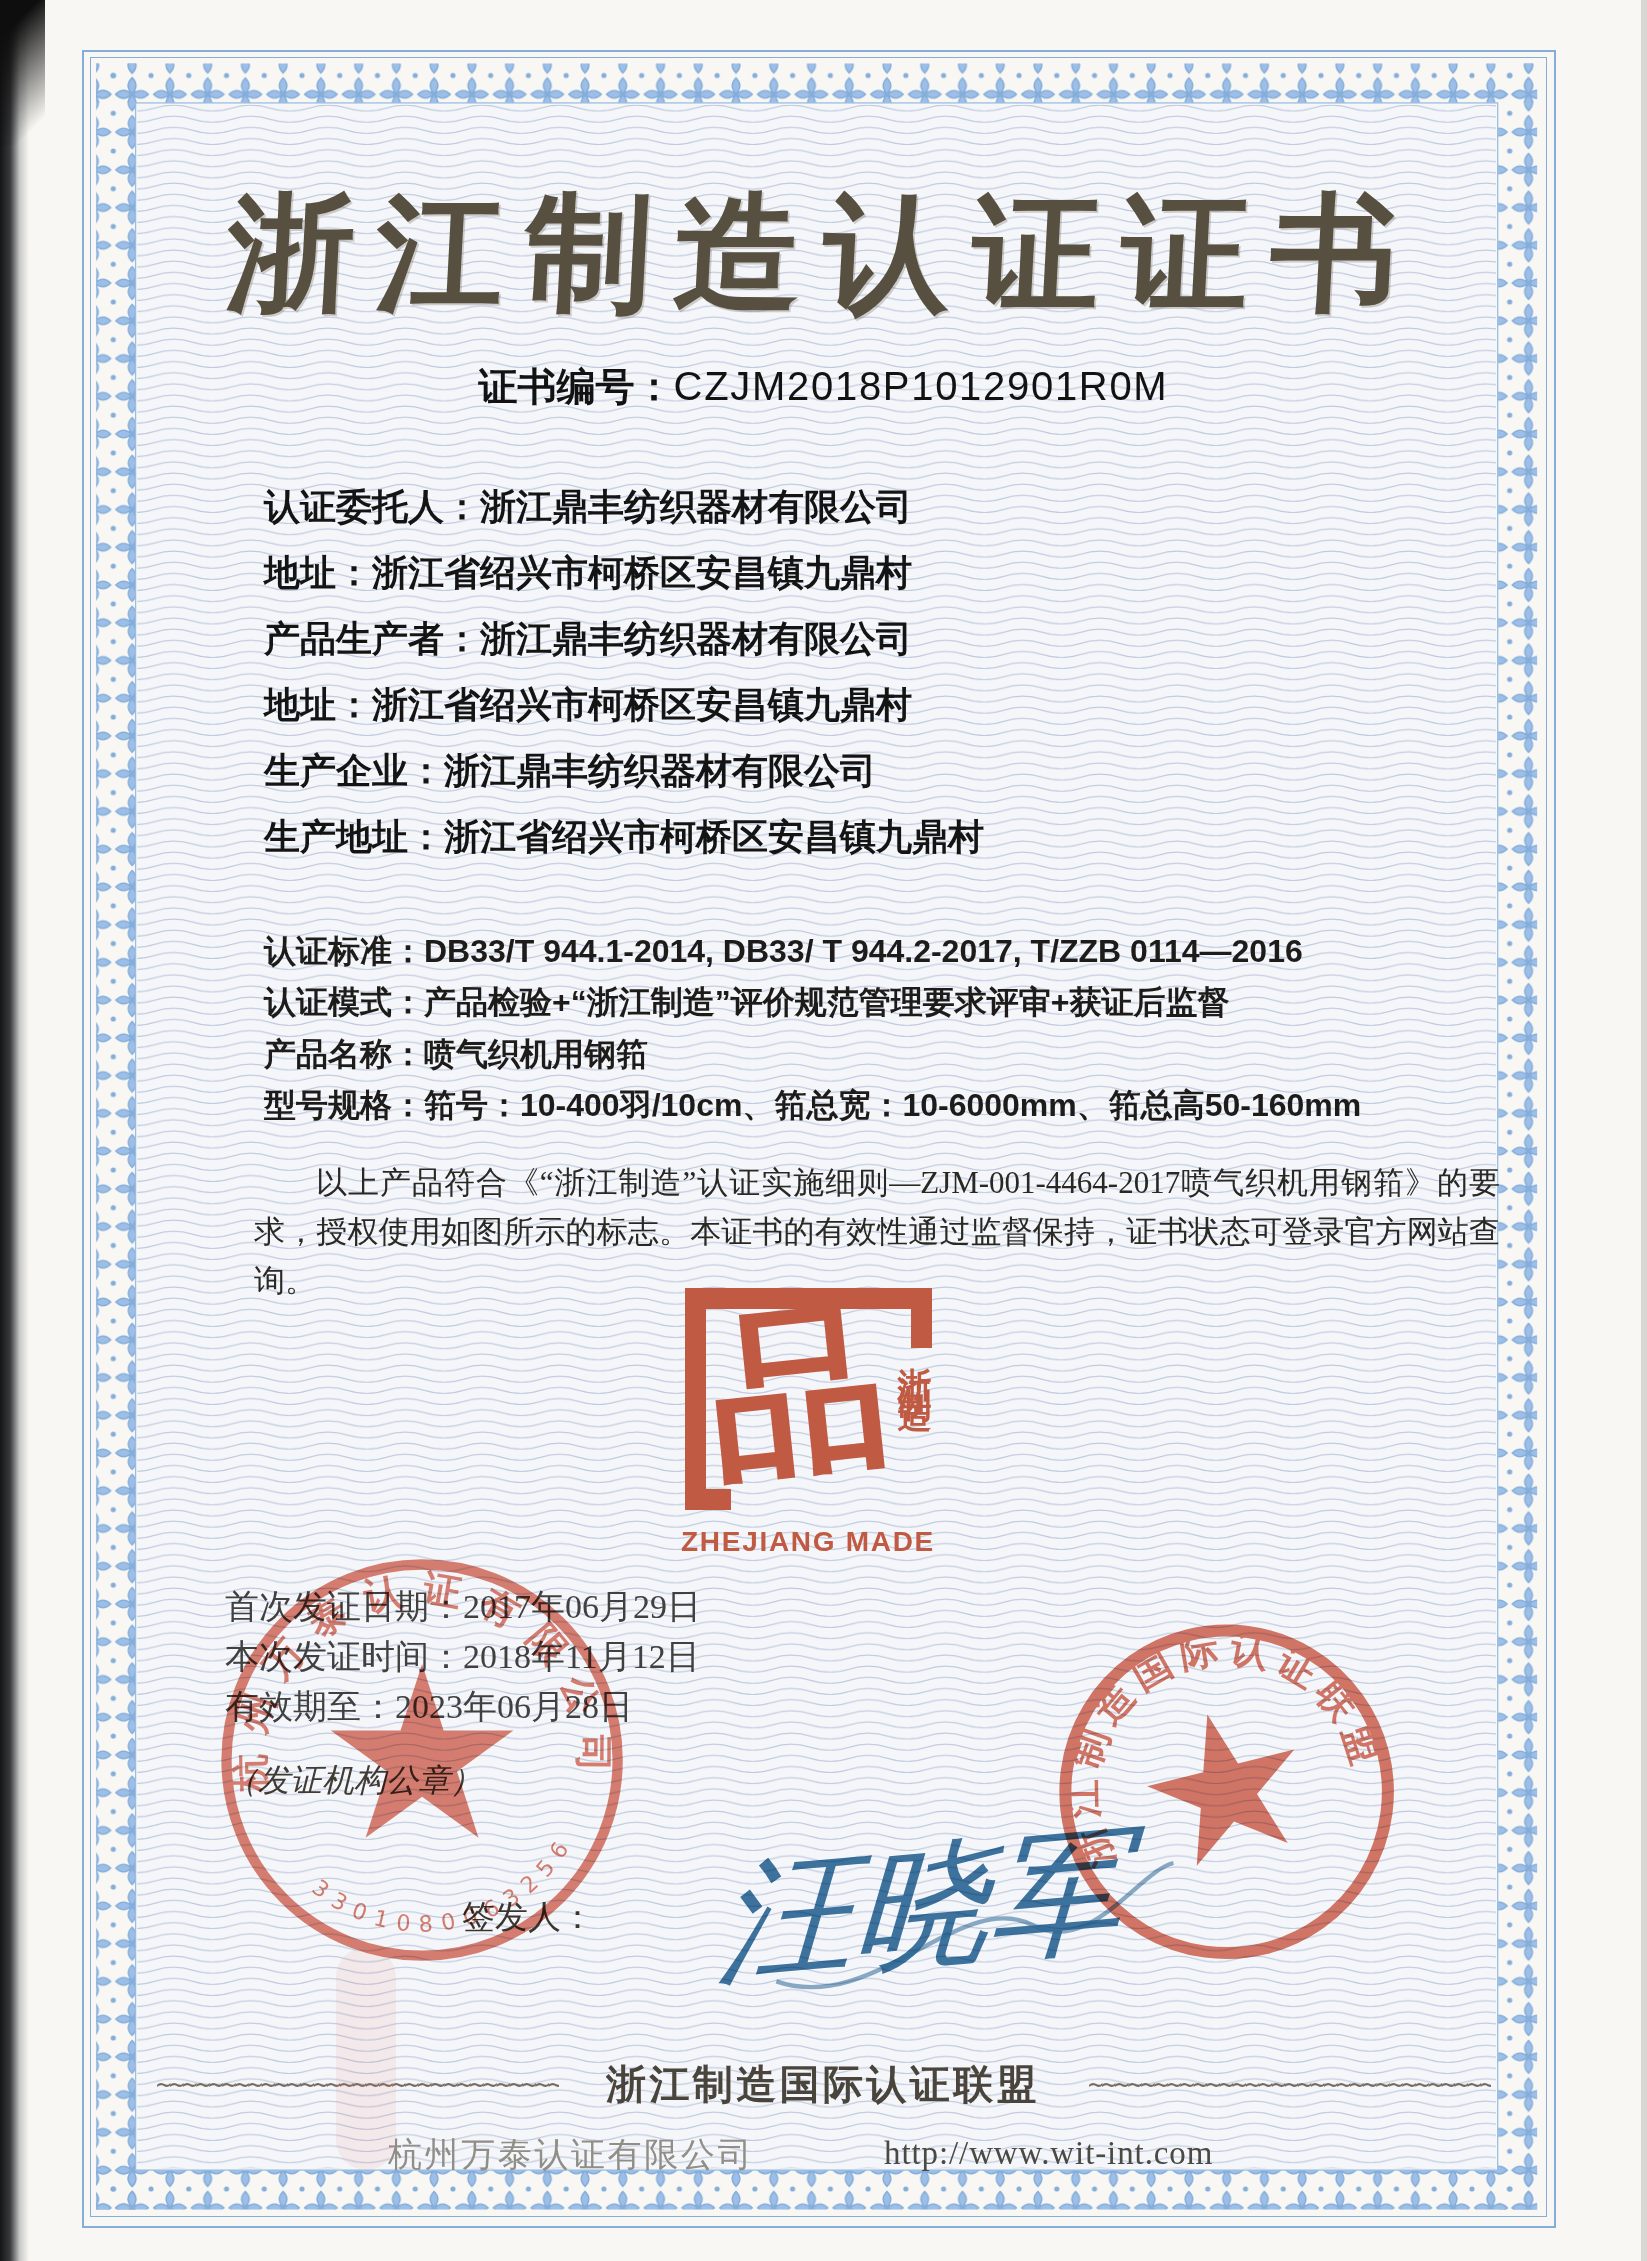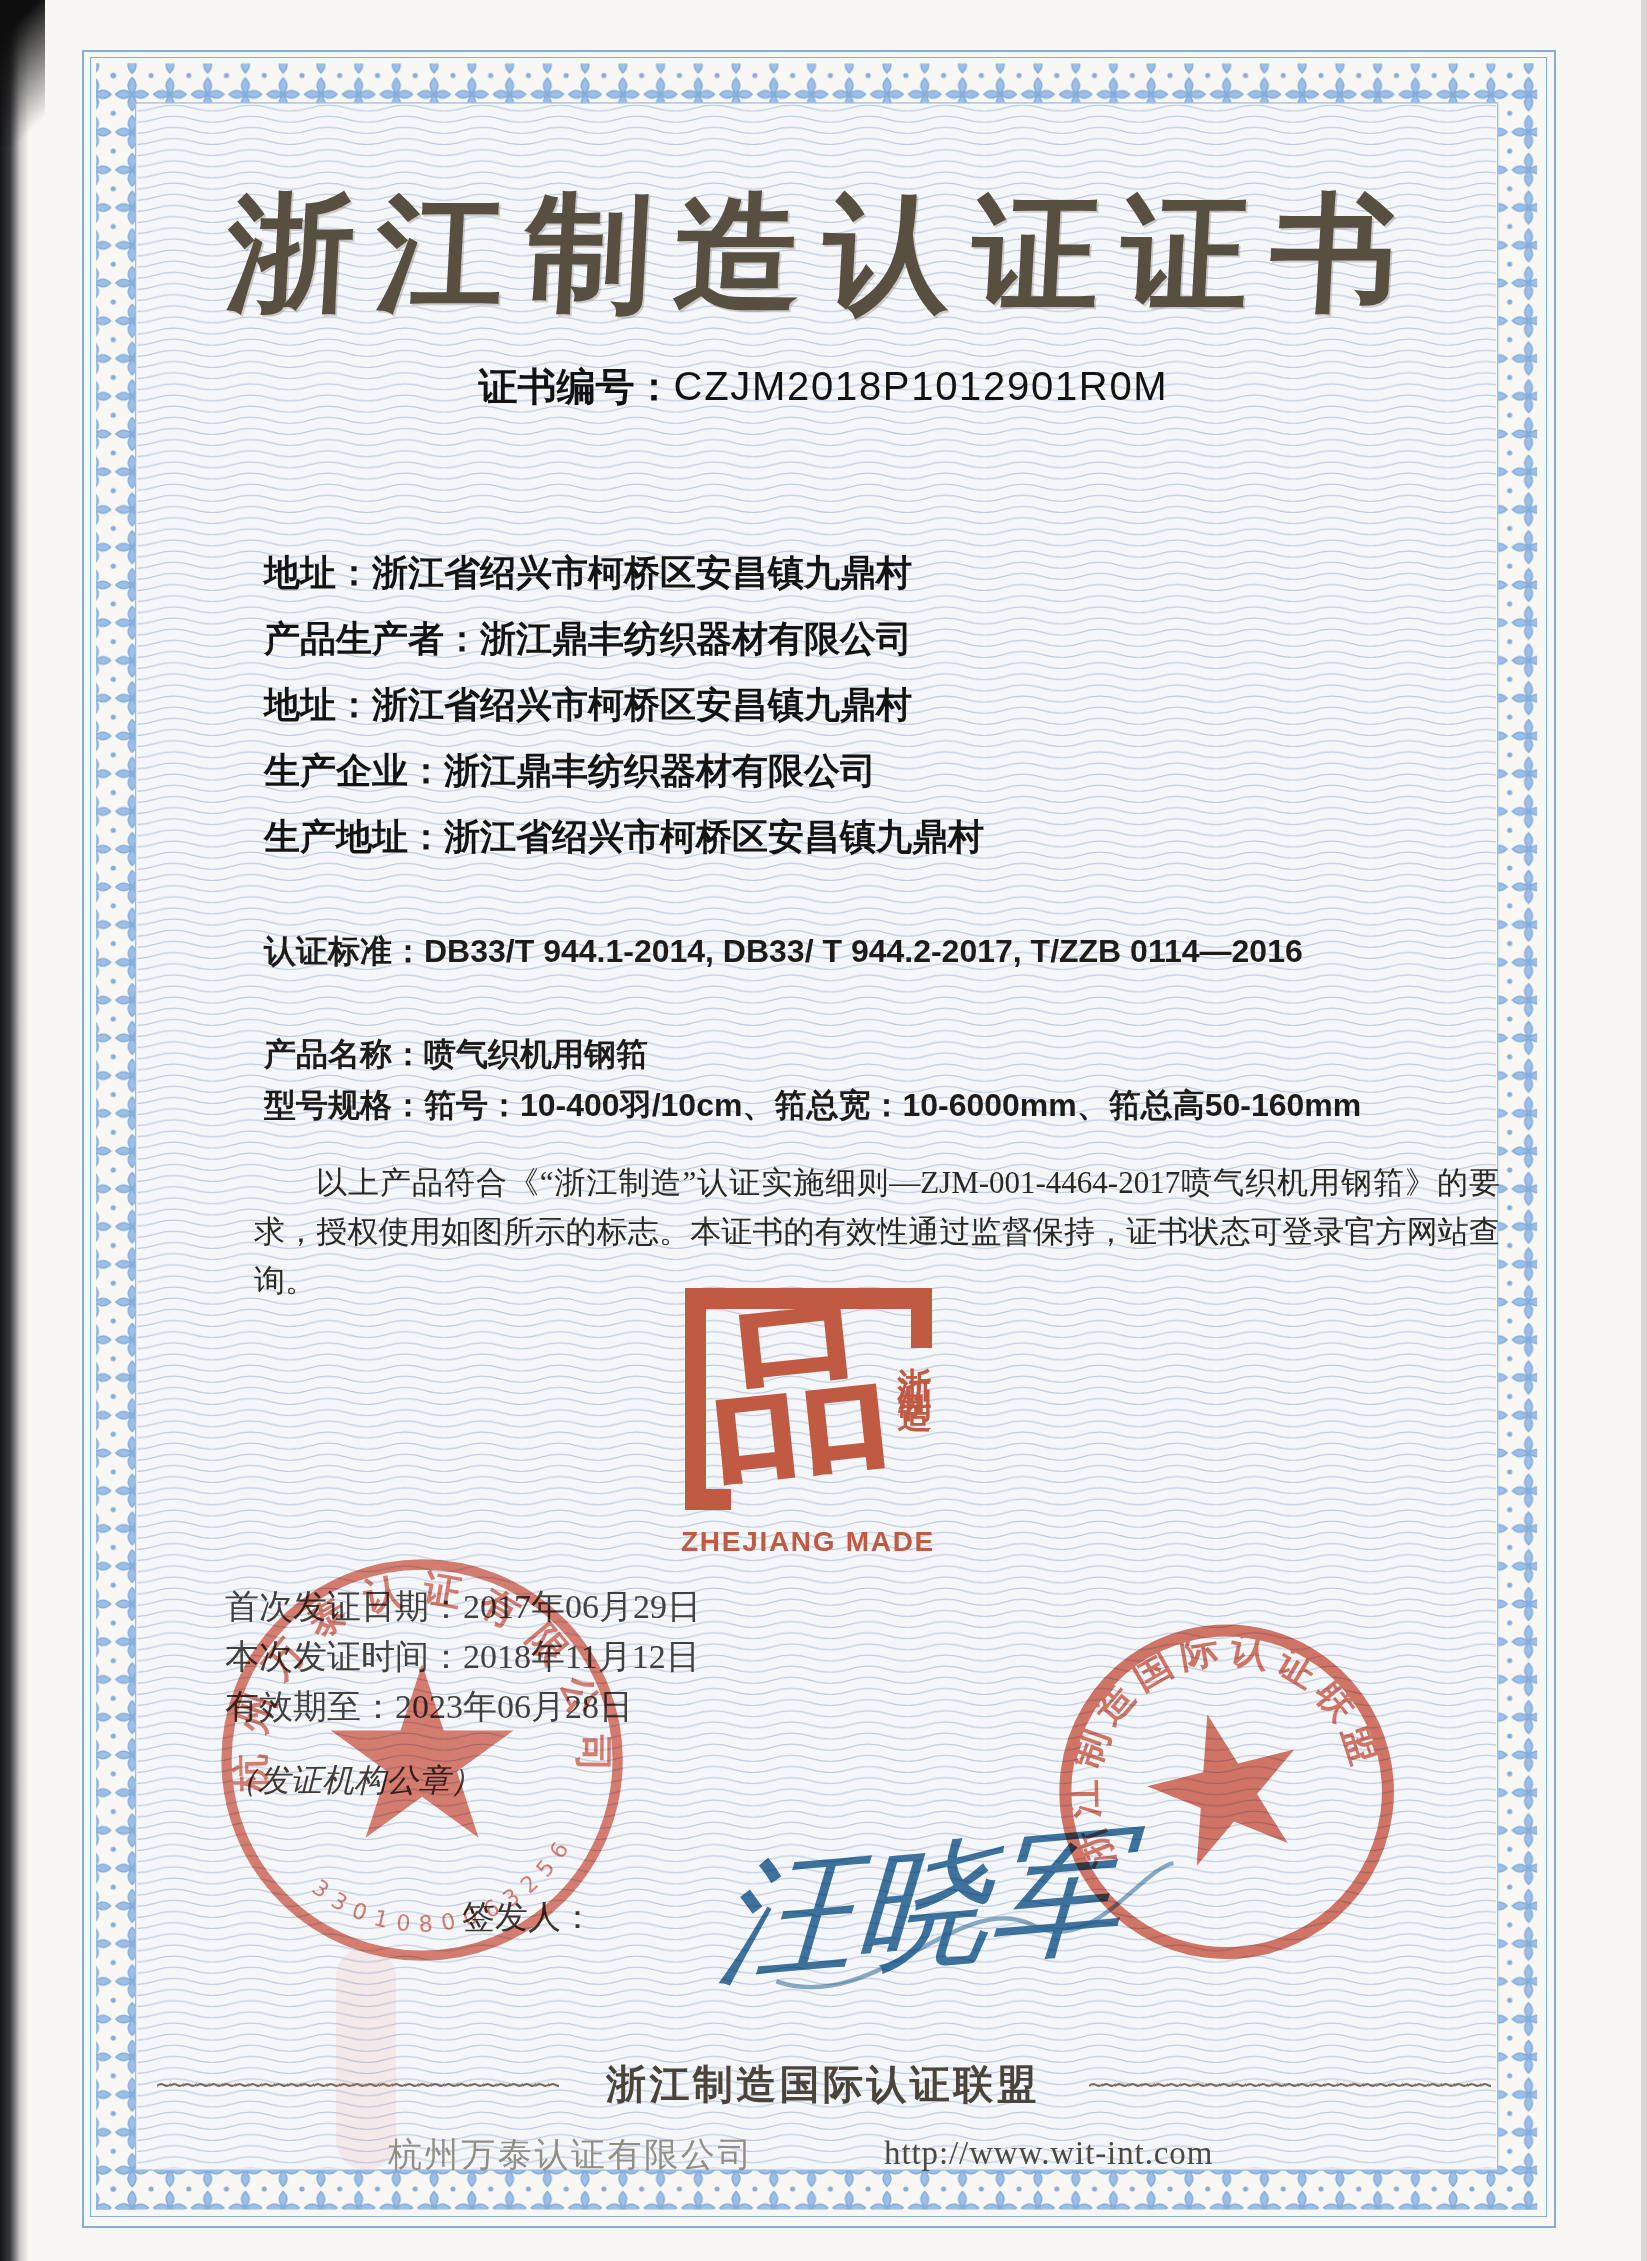--- a/index.html
+++ b/index.html
@@ -94,27 +94,29 @@
 
   <div class="abs frame1"></div>
   <div class="abs frame2"></div>
 
   <div id="title" class="abs">浙江制造认证证书</div>
 
   <div id="certno" class="abs">
     <span class="lab">证书编号：</span><span class="val">CZJM2018P1012901R0M</span>
   </div>
 
+  <div class="abs iline" style="top:483px"><span>认证委托人：</span><span>浙江鼎丰纺织器材有限公司</span></div>
   <div class="abs iline" style="top:549px"><span>地址：</span><span>浙江省绍兴市柯桥区安昌镇九鼎村</span></div>
   <div class="abs iline" style="top:615px"><span>产品生产者：</span><span>浙江鼎丰纺织器材有限公司</span></div>
   <div class="abs iline" style="top:681px"><span>地址：</span><span>浙江省绍兴市柯桥区安昌镇九鼎村</span></div>
   <div class="abs iline" style="top:747px"><span>生产企业：</span><span>浙江鼎丰纺织器材有限公司</span></div>
   <div class="abs iline" style="top:813px"><span>生产地址：</span><span>浙江省绍兴市柯桥区安昌镇九鼎村</span></div>
 
   <div class="abs sline" style="top:930px"><span>认证标准：</span><span>DB33/T 944.1-2014, DB33/ T 944.2-2017, T/ZZB 0114—2016</span></div>
+  <div class="abs sline" style="top:981px"><span>认证模式：</span><span>产品检验+“浙江制造”评价规范管理要求评审+获证后监督</span></div>
   <div class="abs sline" style="top:1033px"><span>产品名称：</span><span>喷气织机用钢筘</span></div>
   <div class="abs sline" style="top:1084px"><span>型号规格：</span><span>筘号：10-400羽/10cm、筘总宽：10-6000mm、筘总高50-160mm</span></div>
 
   <div id="statement" class="abs">以上产品符合《“浙江制造”认证实施细则—ZJM-001-4464-2017喷气织机用钢筘》的要求，授权使用如图所示的标志。本证书的有效性通过监督保持，证书状态可登录官方网站查询。</div>
 
   <div>
     <div class="abs logobar" style="left:685px;top:1288px;width:247px;height:20.6px"></div>
     <div class="abs logobar" style="left:911px;top:1288px;width:20.6px;height:60px"></div>
     <div class="abs logobar" style="left:685px;top:1288px;width:20.6px;height:221px"></div>
     <div class="abs logobar" style="left:685px;top:1489px;width:46px;height:20.6px"></div>

